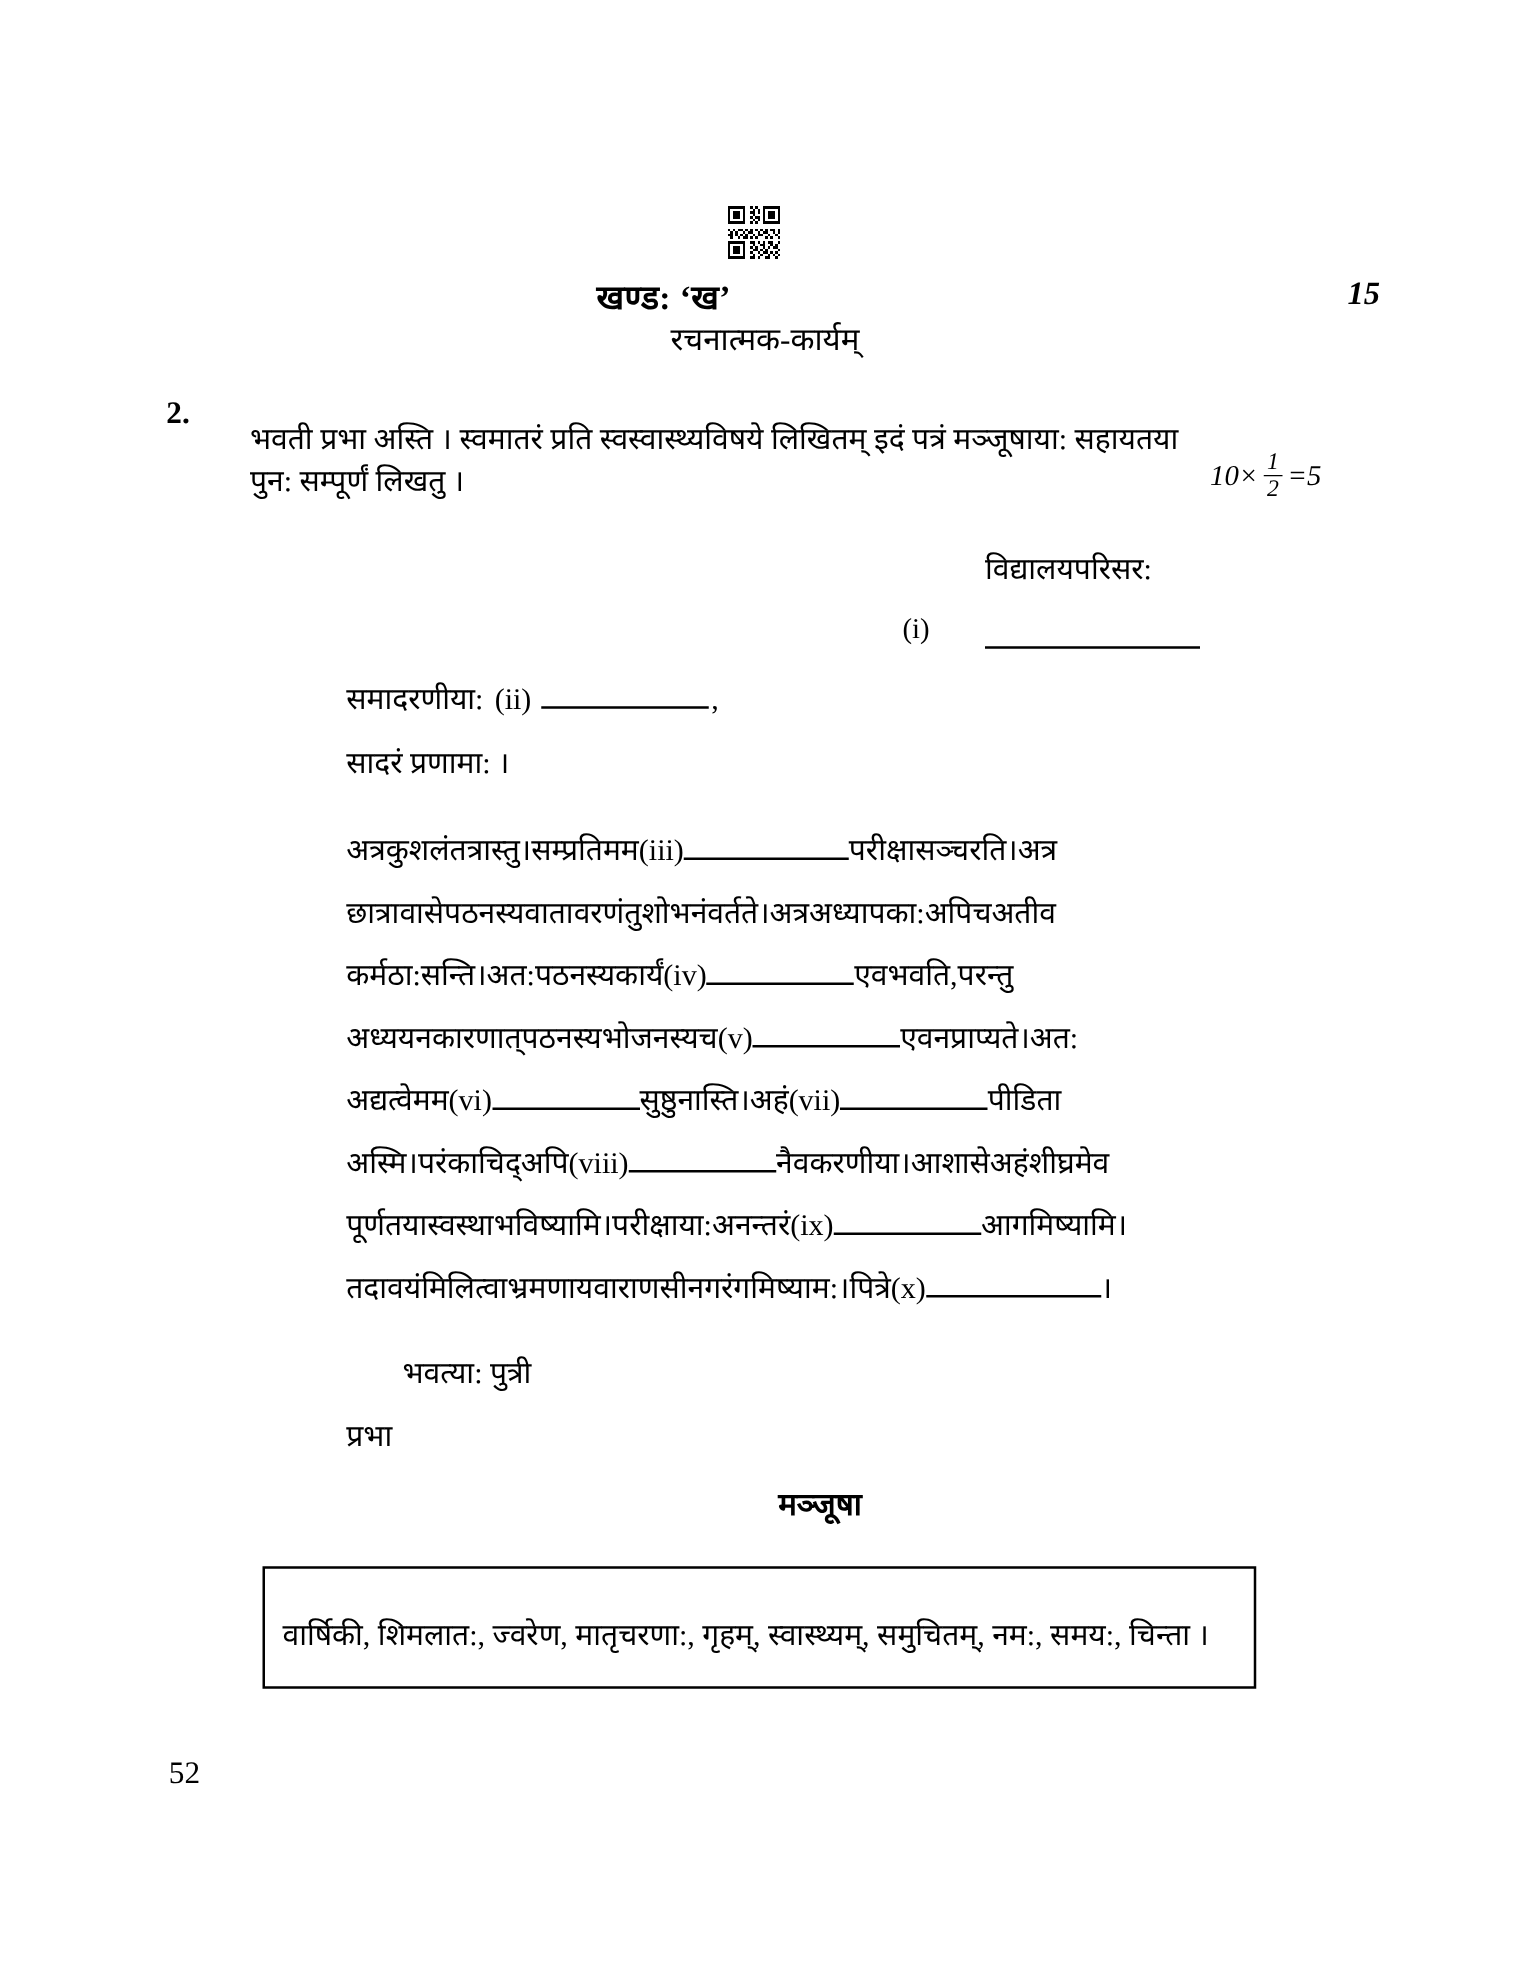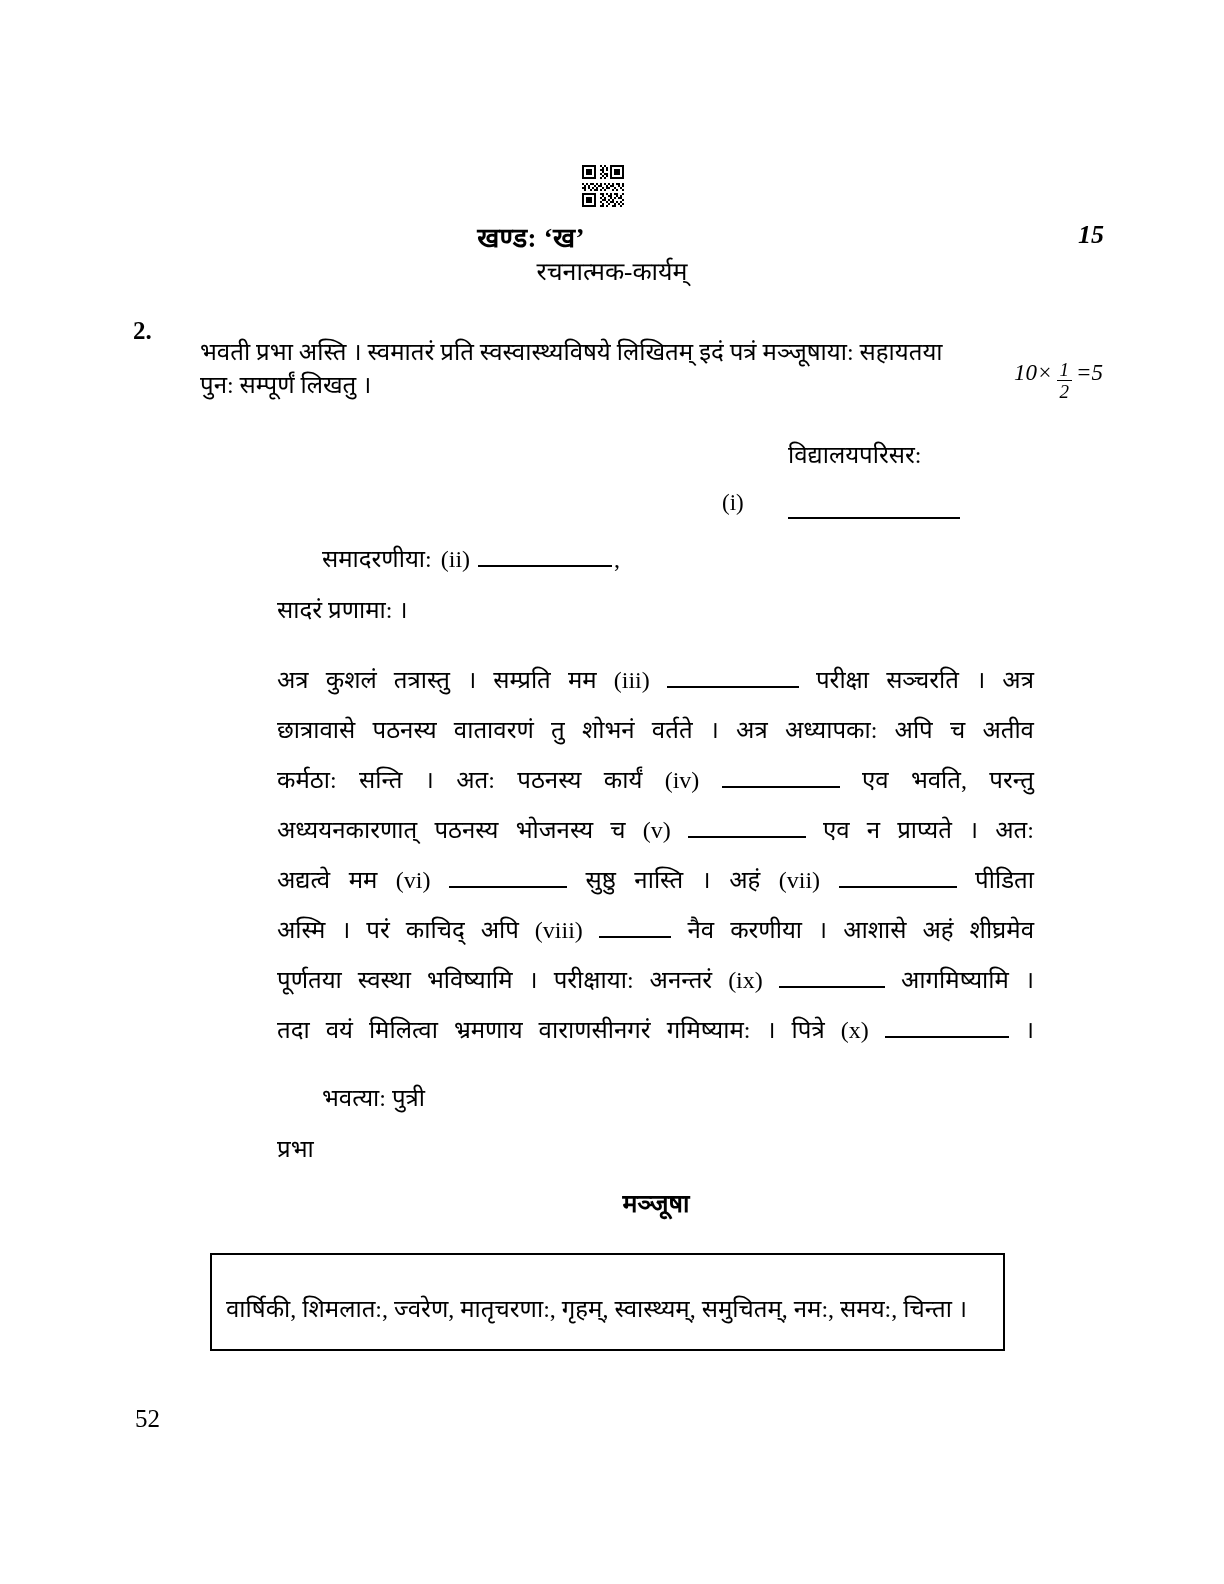--- a/index.html
+++ b/index.html
@@ -84,23 +84,22 @@
     top: 367px;
     font-size: 24px;
   }
   .q-marks {
     position: absolute;
     left: 968px;
     top: 360px;
     font-size: 23px;
     font-style: italic;
     display: flex;
-    align-items: flex-start;
+    align-items: center;
     gap: 2px;
-    margin-left: 46px;
   }
   .frac {
     display: inline-flex;
     flex-direction: column;
     align-items: center;
     line-height: 1;
     font-size: 19px;
     vertical-align: middle;
     margin: 0 2px;
   }
@@ -128,21 +127,20 @@
     border-bottom: 2px solid #000;
   }
 
   .salut {
     position: absolute;
     left: 277px;
     top: 541px;
     font-size: 24px;
     display: flex;
     align-items: baseline;
-    margin-left: 45px;
   }
   .salut .blank {
     display: inline-block;
     width: 134px;
     border-bottom: 2px solid #000;
     margin: 0 2px 0 8px;
     height: 22px;
   }
   .pranam {
     position: absolute;
@@ -159,22 +157,20 @@
     width: 757px;
     font-size: 24px;
   }
   .bline {
     display: flex;
     align-items: baseline;
     height: 50px;
     white-space: nowrap;
   }
   .bline.justify {
-    justify-content: space-between;
-    gap: 16px;
   }
   .bline .seg { white-space: nowrap; }
   .blk {
     display: inline-block;
     border-bottom: 2px solid #000;
     height: 22px;
   }
   .w118 { width: 118px; }
   .w132 { width: 132px; }
   .w140 { width: 140px; }

